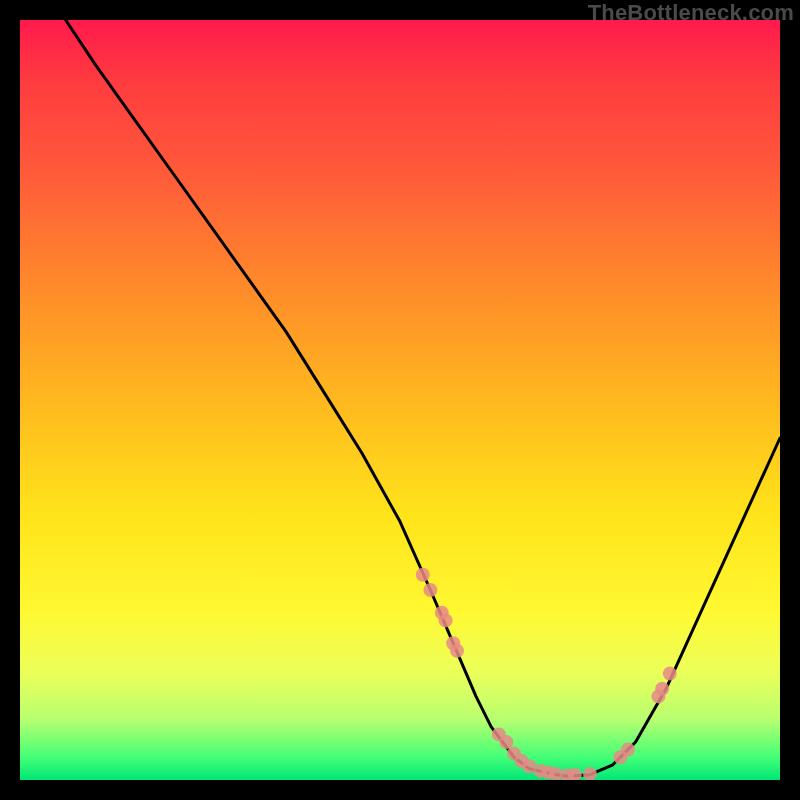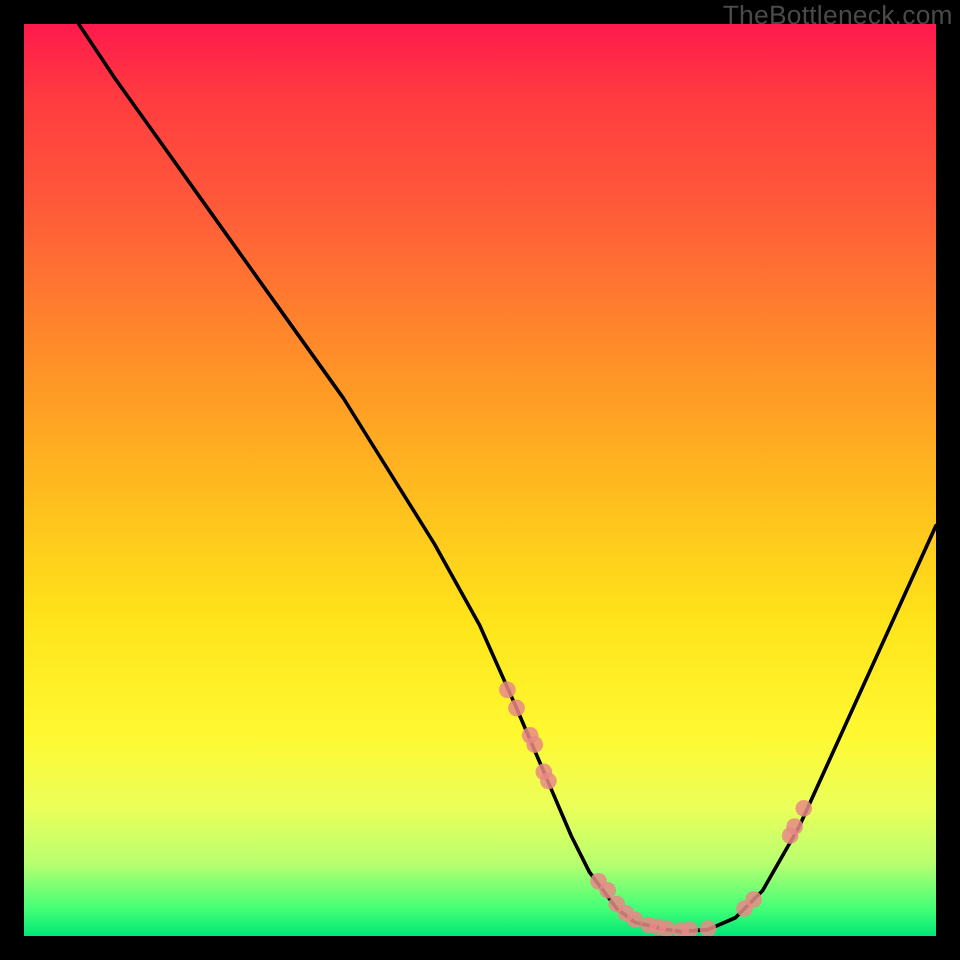--- a/index.html
+++ b/index.html
@@ -41,21 +41,21 @@
     position: absolute;
     left: 0;
     top: 0;
   }
   .attribution {
     position: absolute;
     top: 0;
     right: 6px;
     color: #4a4a4a;
     font-size: 22px;
-    font-weight: 400;
+    font-weight: 700;
     letter-spacing: 0.2px;
     user-select: none;
     margin-left: 16px;
   }
 </style>
 </head>
 <body>
 
 <div class="outer">
   <div class="attribution">TheBottleneck.com</div>

